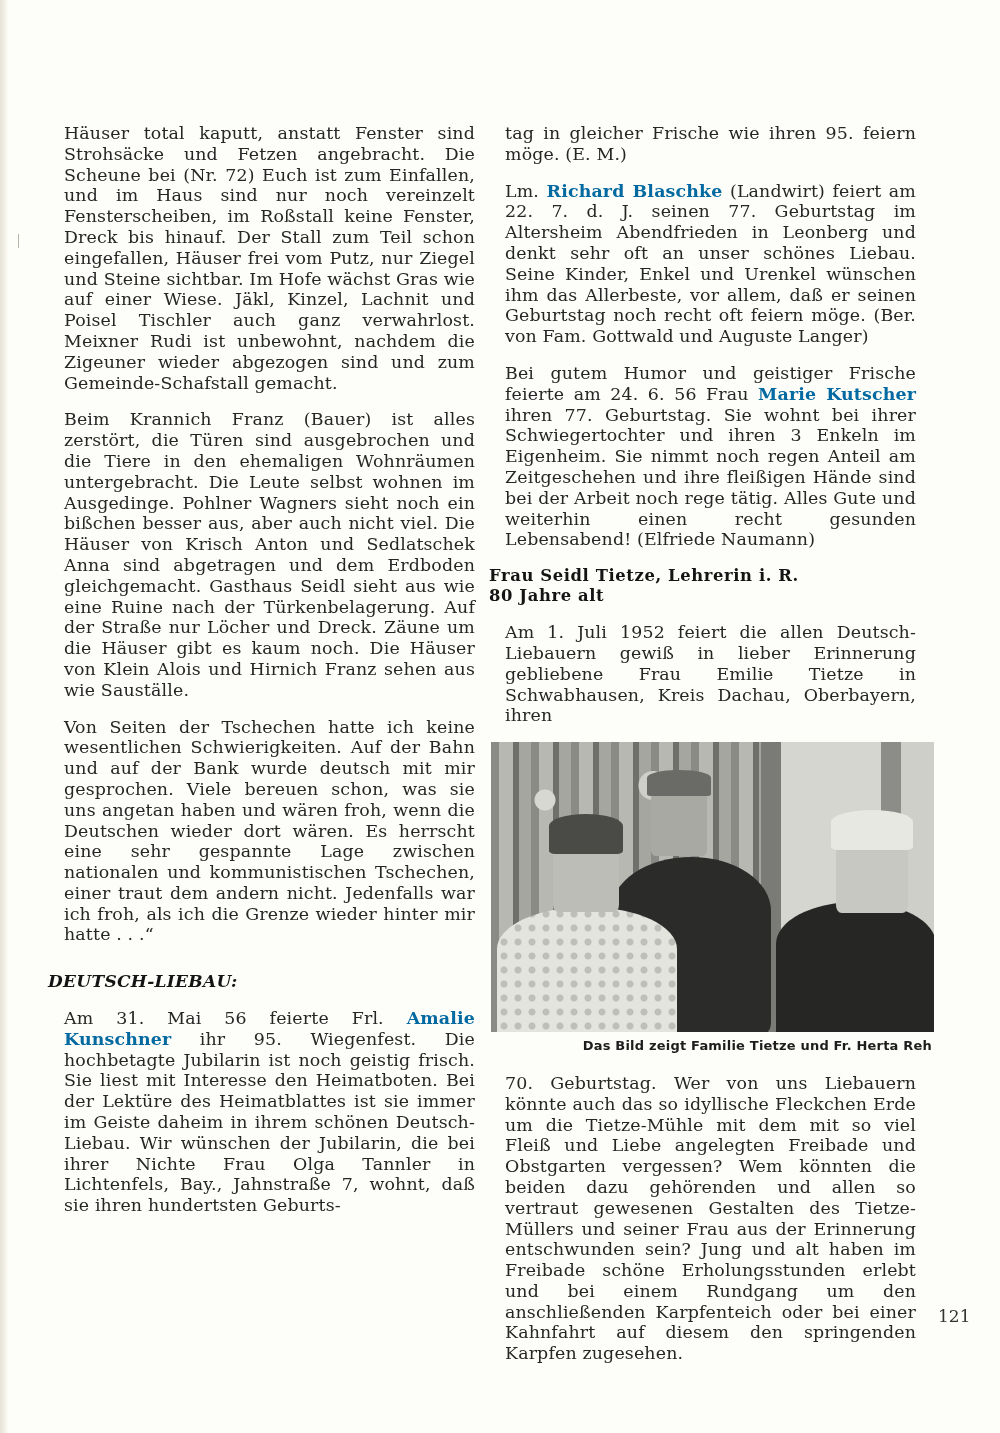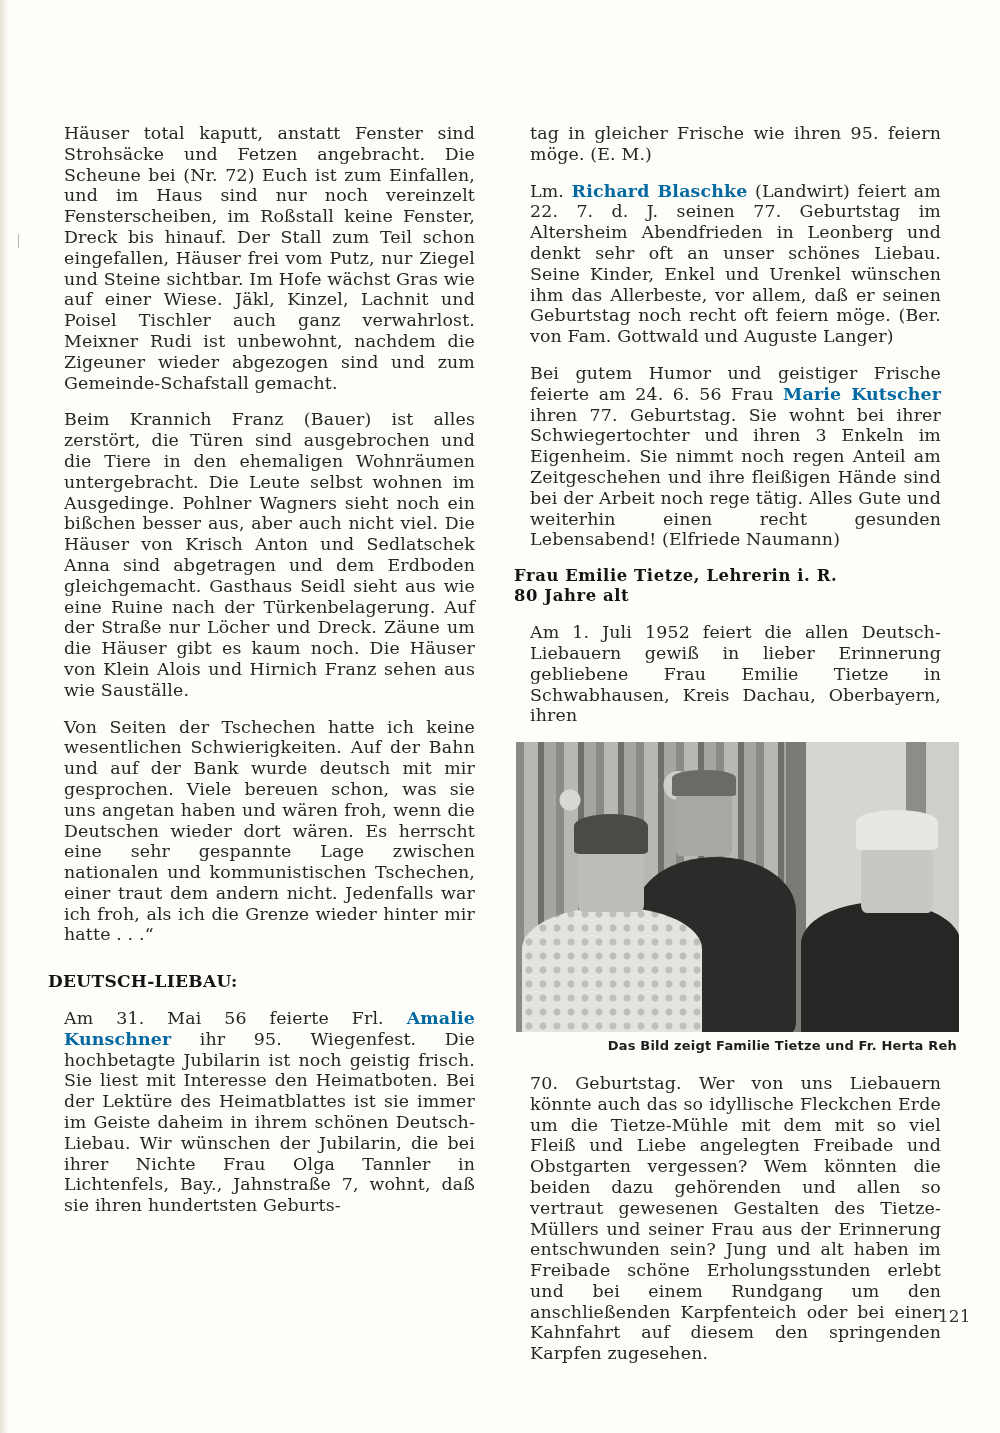--- a/index.html
+++ b/index.html
@@ -16,28 +16,28 @@
     background: linear-gradient(to right, #e6e3d6, #f5f3ea 70%, #fdfdf9);
   }
   .col {
     position: absolute;
     font-size: 17.4px;
     line-height: 20.8px;
     text-align: justify;
     letter-spacing: 0.15px;
   }
   .col-left { left: 48px; top: 107px; width: 443px; }
-  .col-right { left: 514px; top: 107px; width: 443px; }
+  .col-right { left: 489px; top: 107px; width: 443px; }
   .col p { margin: 16px; }
   .col p.gap { margin-top: 8px; }
   .col p.gap-s { margin-top: 2px; }
   b, .bold { font-weight: bold; color: #0369a1; }
   .section-head {
     font-weight: bold; font-size: 17px; color: #141414;
-    margin: 26px 0 8px 0; letter-spacing: 0.3px;
+    margin: 26px 0 8px 0; letter-spacing: 0.3px; font-style: italic;
   }
   .art-head {
     font-weight: bold; font-size: 16.4px; line-height: 20px; color: #141414;
     margin-top: 8px; letter-spacing: 0.6px; text-align: left;
   }
   .photo {
     position: relative;
     width: 443px; height: 290px;
     margin: 6px 0 0 2px;
     background: #9a9a96;
@@ -93,21 +93,21 @@
   <p class="gap">Von Seiten der Tschechen hatte ich keine wesentlichen Schwierigkeiten. Auf der Bahn und auf der Bank wurde deutsch mit mir gesprochen. Viele bereuen schon, was sie uns angetan haben und wären froh, wenn die Deutschen wieder dort wären. Es herrscht eine sehr gespannte Lage zwischen nationalen und kommunistischen Tschechen, einer traut dem andern nicht. Jedenfalls war ich froh, als ich die Grenze wieder hinter mir hatte . . .“</p>
   <div class="section-head">DEUTSCH-LIEBAU:</div>
   <p><span>Am 31. Mai 56 feierte Frl. </span><b>Amalie Kunschner</b><span> ihr 95. Wiegenfest. Die hochbetagte Jubilarin ist noch geistig frisch. Sie liest mit Interesse den Heimatboten. Bei der Lektüre des Heimatblattes ist sie immer im Geiste daheim in ihrem schönen Deutsch-Liebau. Wir wünschen der Jubilarin, die bei ihrer Nichte Frau Olga Tannler in Lichtenfels, Bay., Jahnstraße 7, wohnt, daß sie ihren hundertsten Geburts-</span></p>
 </div>
 
 <div class="col col-right">
   <p>tag in gleicher Frische wie ihren 95. feiern möge. (E. M.)</p>
   <p class="gap-s"><span>Lm. </span><b>Richard Blaschke</b><span> (Landwirt) feiert am 22. 7. d. J. seinen 77. Geburtstag im Altersheim Abendfrieden in Leonberg und denkt sehr oft an unser schönes Liebau. Seine Kinder, Enkel und Urenkel wünschen ihm das Allerbeste, vor allem, daß er seinen Geburtstag noch recht oft feiern möge. (Ber. von Fam. Gottwald und Auguste Langer)</span></p>
   <p class="gap-s"><span>Bei gutem Humor und geistiger Frische feierte am 24. 6. 56 Frau </span><b>Marie Kutscher</b><span> ihren 77. Geburtstag. Sie wohnt bei ihrer Schwiegertochter und ihren 3 Enkeln im Eigenheim. Sie nimmt noch regen Anteil am Zeitgeschehen und ihre fleißigen Hände sind bei der Arbeit noch rege tätig. Alles Gute und weiterhin einen recht gesunden Lebensabend! (Elfriede Naumann)</span></p>
   <div class="art-head">
-    <div>Frau Emilie Tietze, Lehrerin i. R.</div>
+    <div>Frau Seidl Tietze, Lehrerin i. R.</div>
     <div>80 Jahre alt</div>
   </div>
   <p>Am 1. Juli 1952 feiert die allen Deutsch-Liebauern gewiß in lieber Erinnerung gebliebene Frau Emilie Tietze in Schwabhausen, Kreis Dachau, Oberbayern, ihren</p>
   <div class="photo">
     <div class="bg-left"></div>
     <div class="bg-right"></div>
     <div class="person p2-body"></div>
     <div class="person p2-head"></div>
     <div class="person p2-hair"></div>
     <div class="person p1-body"></div>

